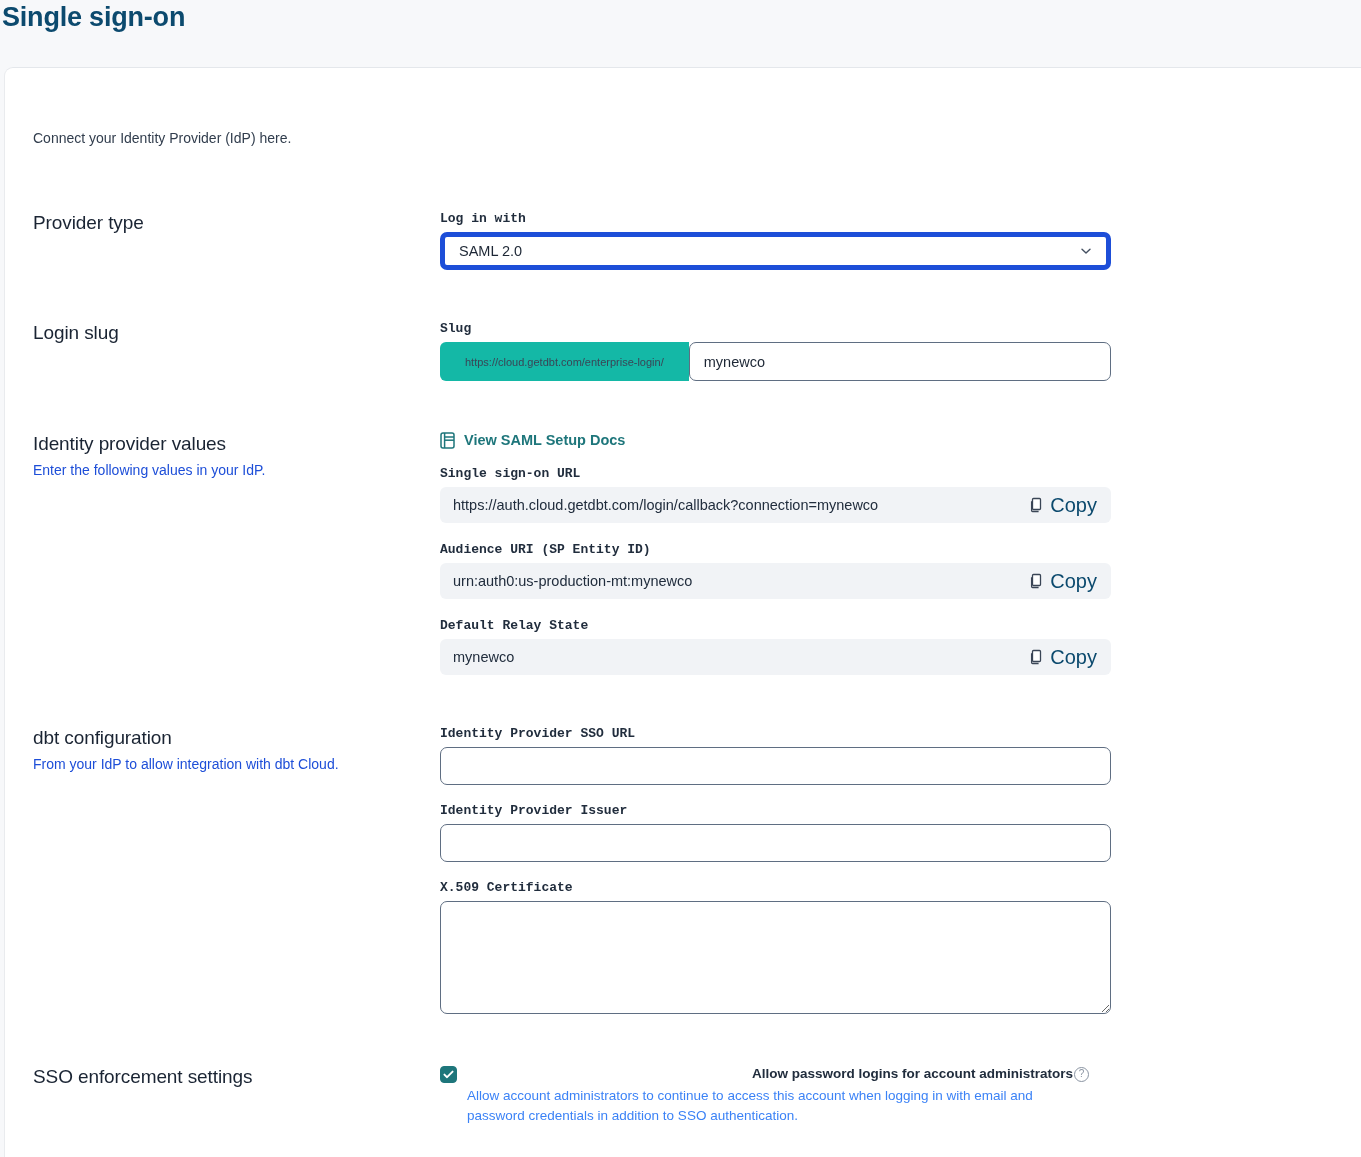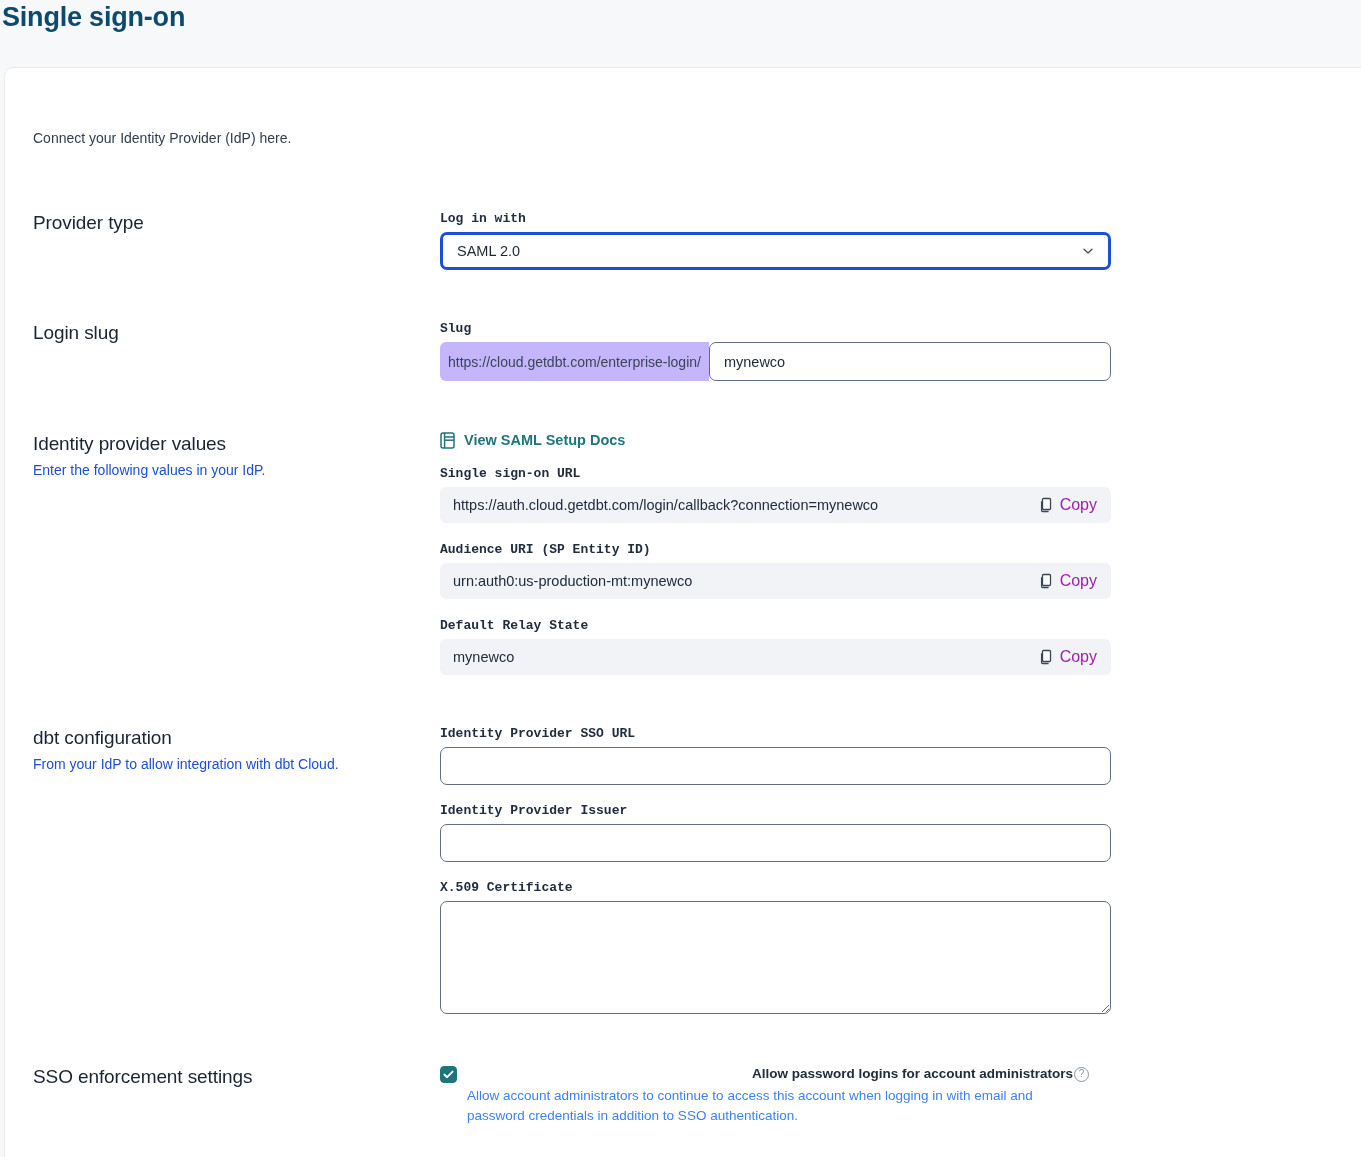--- a/index.html
+++ b/index.html
@@ -59,39 +59,39 @@
     font-size:13px;
     line-height:15px;
     font-weight:700;
     color:#212d3d;
     margin-bottom:6px;
     font-family:Liberation Mono, monospace;
   }
   
   .select-box {
     height:38px;
-    border:3px solid #1d4ed8;
+    border:5px solid #1d4ed8;
     border-radius:7px;
     background:#fff;
     display:flex;
     align-items:center;
     justify-content:space-between;
     padding:0 14px;
     font-size:14.5px;
     color:#1d2735;
     cursor:pointer;
   }
   .slug-group { display:flex; height:39px; }
   .slug-prefix {
-    background:#c4b5fd;
+    background:#14b8a6;
     border-radius:6px 0 0 6px;
     display:flex;
     align-items:center;
-    padding:0 8px;
-    font-size:14px;
+    padding:0 25px;
+    font-size:11px;
     color:#3a4556;
     flex:none;
   }
   .slug-input {
     flex:1;
     border:1px solid #5f6e82;
     border-radius:7px;
     background:#fff;
     font-family:"Liberation Sans", sans-serif;
     font-size:14.5px;
@@ -126,22 +126,22 @@
     font-size:14.5px;
     color:#212d3d;
   }
   .copy-btn {
     display:inline-flex;
     align-items:center;
     gap:7px;
     background:transparent;
     border:none;
     font-family:"Liberation Sans", sans-serif;
-    font-size:16px;
-    color:#a21caf;
+    font-size:20px;
+    color:#0c4a6e;
     cursor:pointer;
     padding:4px 2px;
   }
   .text-input {
     width:100%;
     height:38px;
     border:1px solid #5f6e82;
     border-radius:7px;
     background:#fff;
     font-family:"Liberation Sans", sans-serif;

